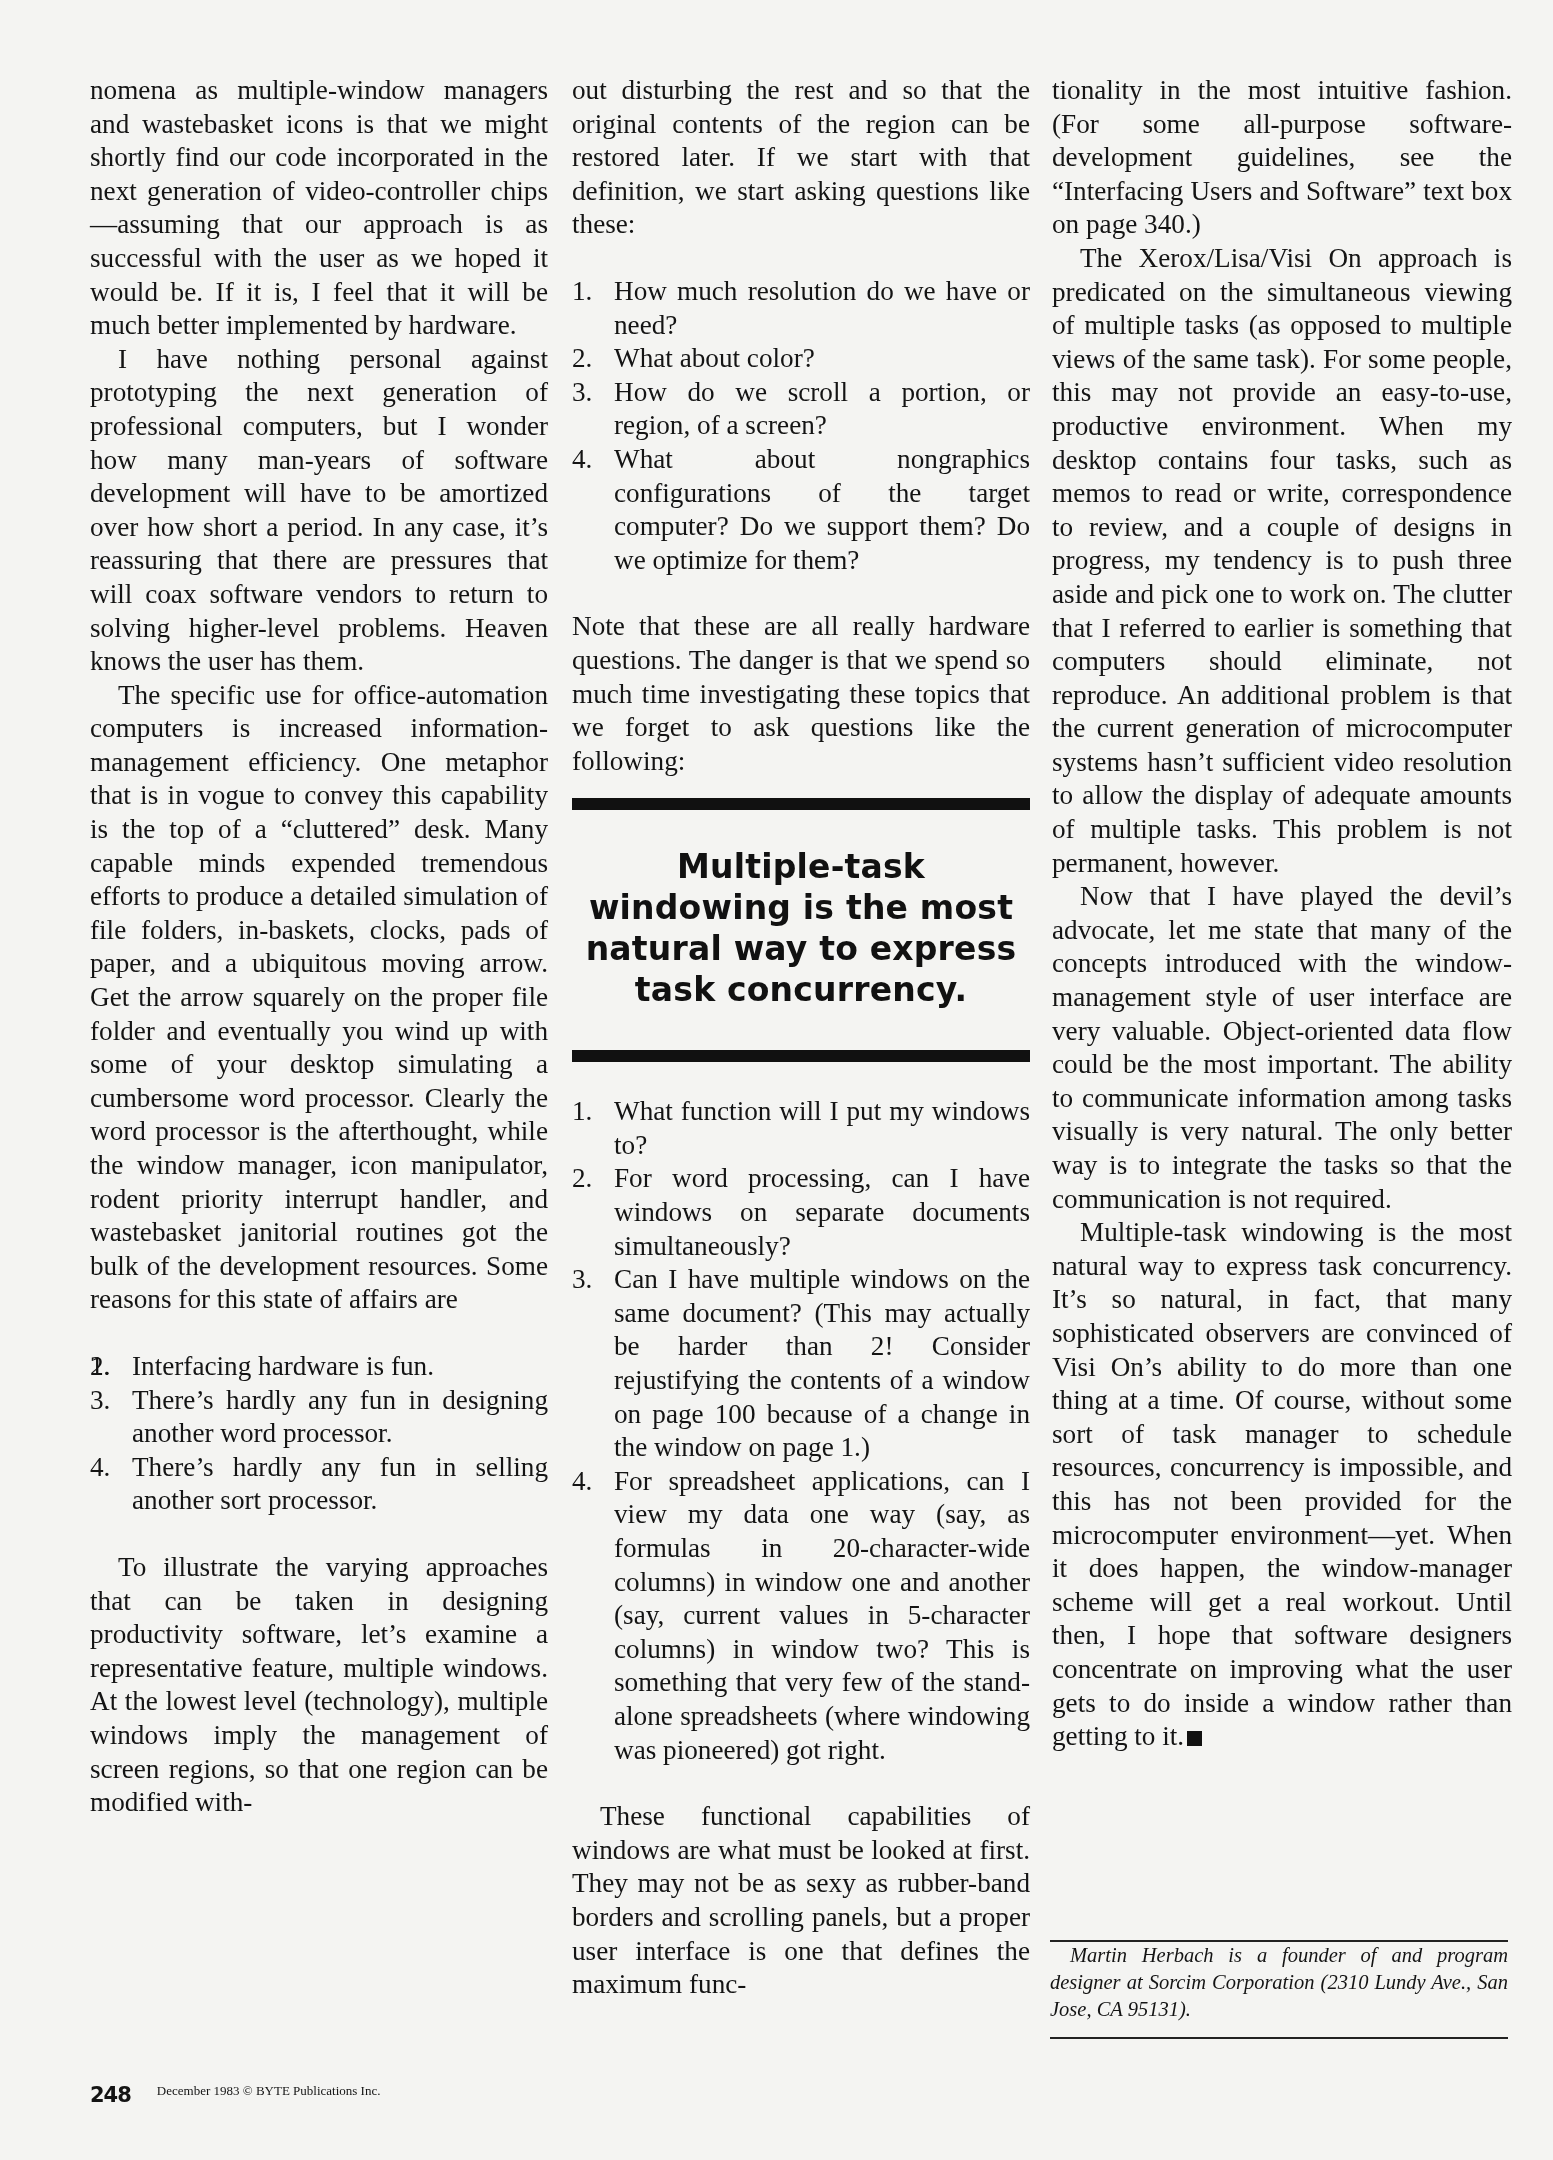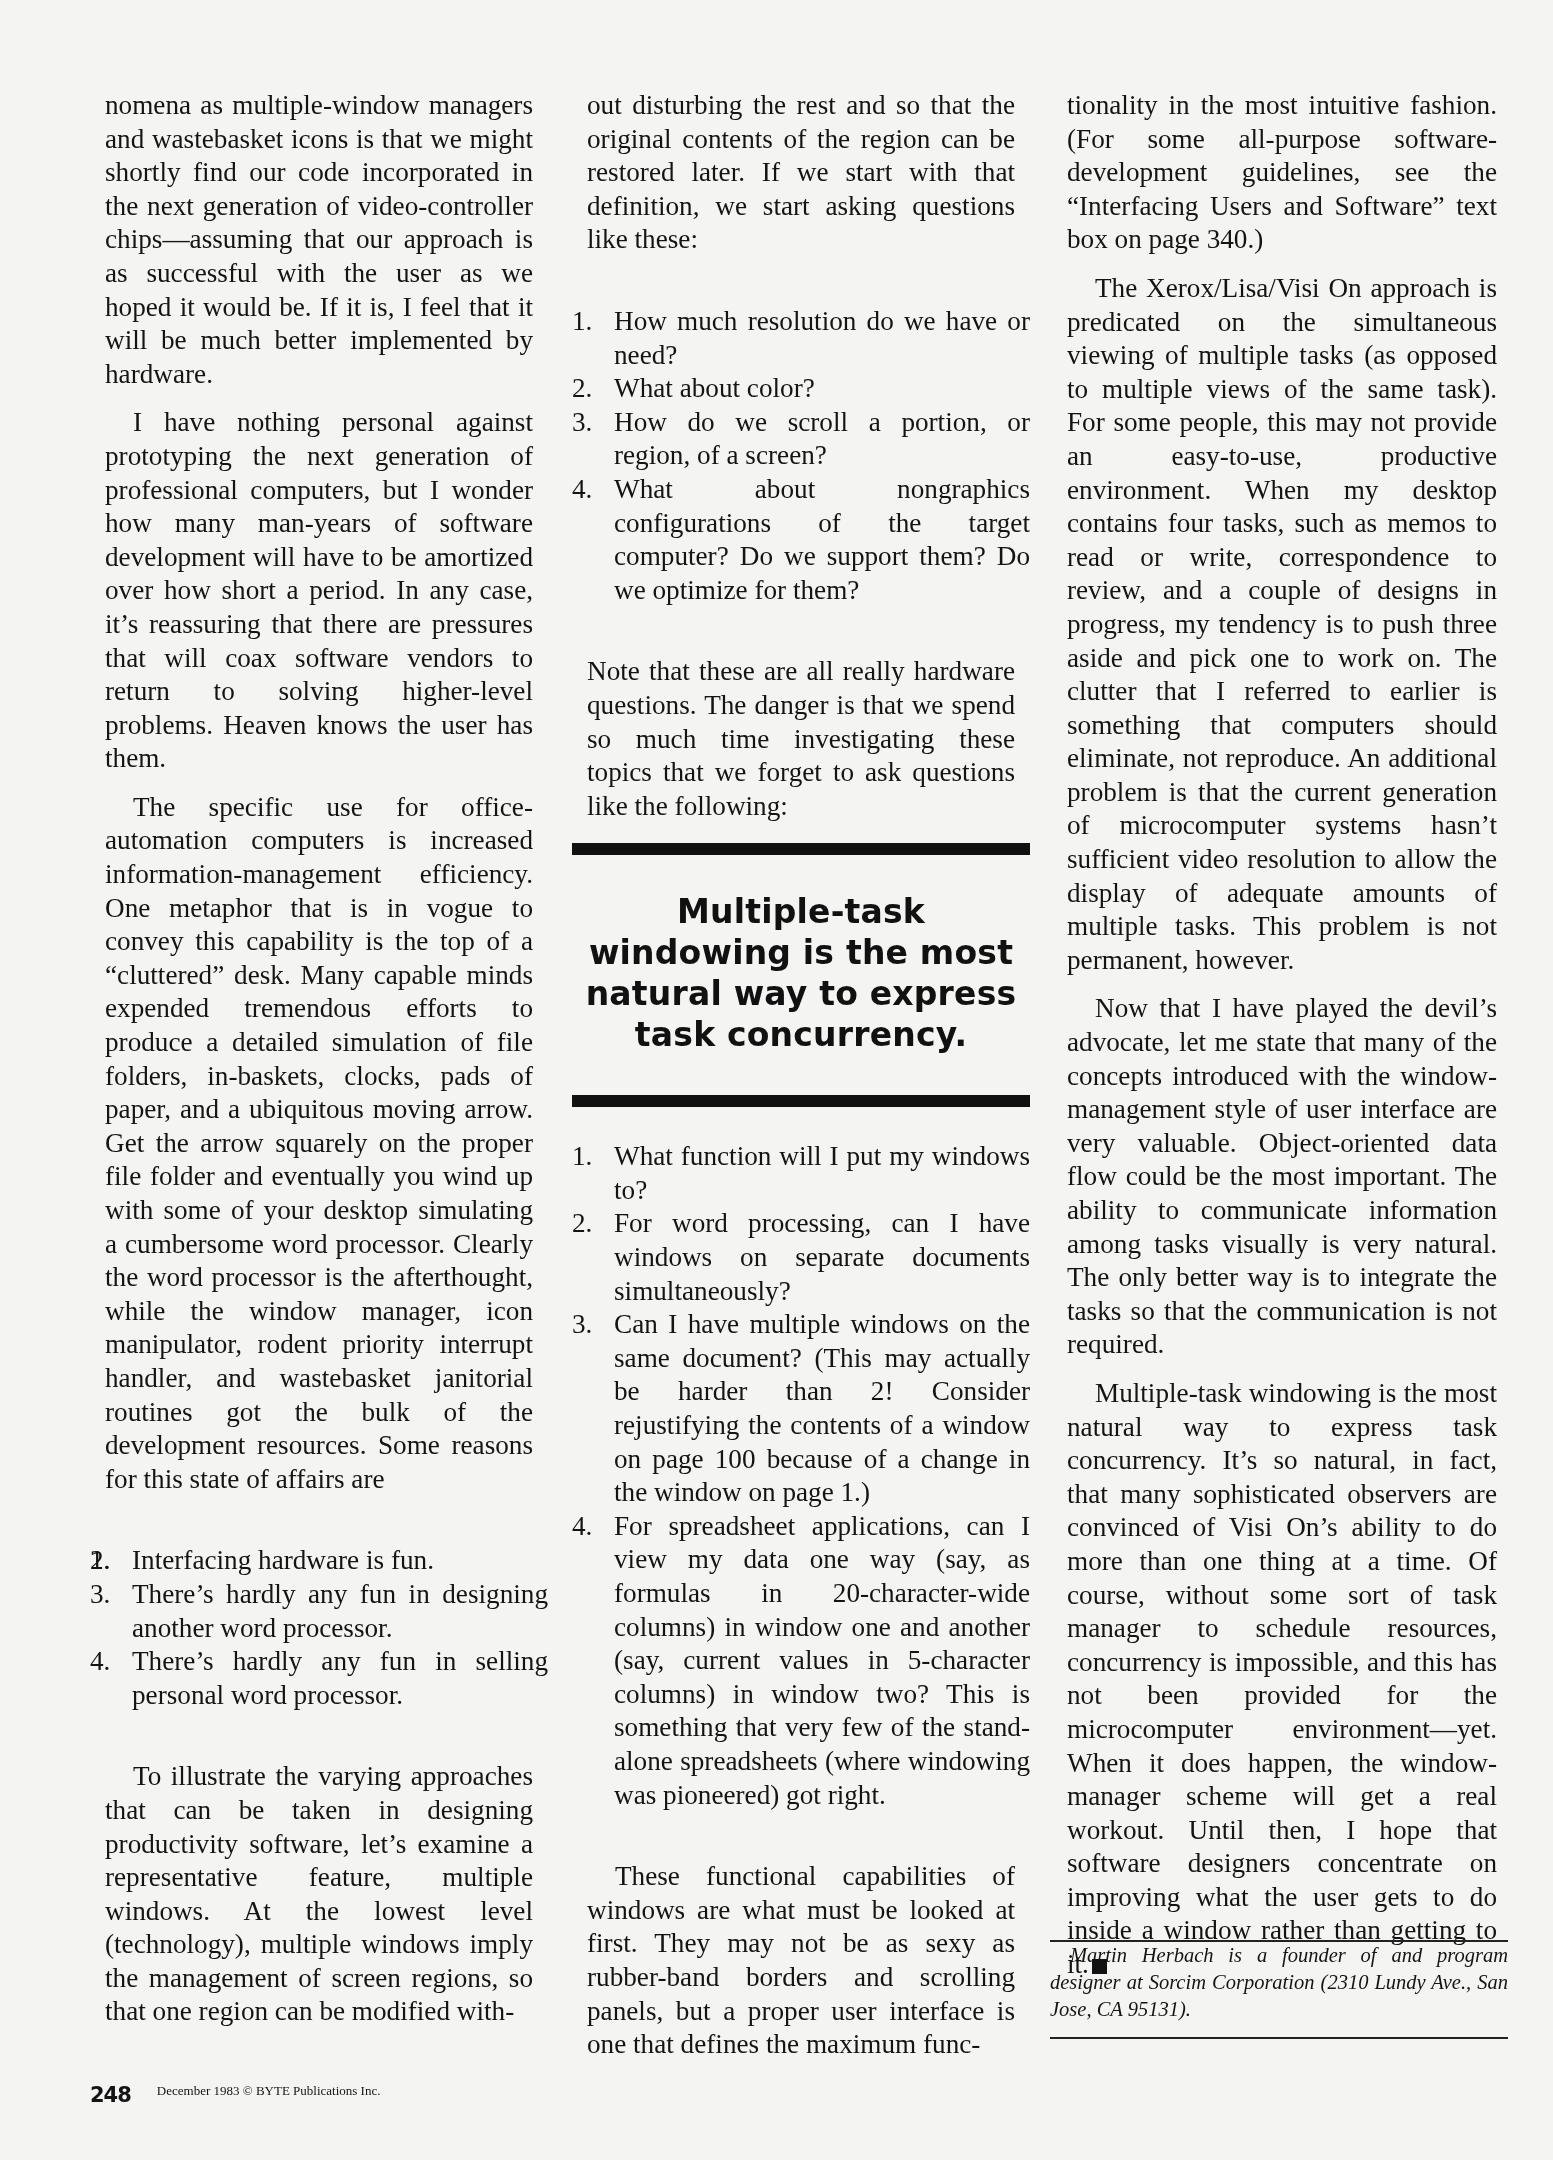--- a/index.html
+++ b/index.html
@@ -16,21 +16,21 @@
     top: 74px;
     width: 458px;
     font-size: 27.2px;
     line-height: 33.6px;
     text-align: justify;
     hyphens: manual;
   }
   #col-left { left: 90px; }
   #col-mid { left: 572px; }
   #col-right { left: 1052px; width: 460px; }
-  .p { margin: 15px; }
+  .p { margin: 0; }
   .indent { text-indent: 28px; }
   .gap { height: 33px; }
   ol.q { list-style: none; margin: 0; padding: 0; }
   ol.q li { position: relative; padding-left: 42px; text-align: justify; }
   ol.q li .num { position: absolute; left: 0; top: 0; }
   .pullquote {
     margin: 20px 0 0 0;
     width: 458px;
   }
   .bar { height: 12px; background: #111; }
@@ -72,21 +72,21 @@
 
 <div id="col-left" class="col">
   <p class="p">nomena as multiple-window managers and wastebasket icons is that we might shortly find our code incorporated in the next generation of video-controller chips—assuming that our approach is as successful with the user as we hoped it would be. If it is, I feel that it will be much better implemented by hardware.</p>
   <p class="p indent">I have nothing personal against prototyping the next generation of professional computers, but I wonder how many man-years of software development will have to be amortized over how short a period. In any case, it’s reassuring that there are pressures that will coax software vendors to return to solving higher-level problems. Heaven knows the user has them.</p>
   <p class="p indent">The specific use for office-automation computers is increased information-management efficiency. One metaphor that is in vogue to convey this capability is the top of a “cluttered” desk. Many capable minds expended tremendous efforts to produce a detailed simulation of file folders, in-baskets, clocks, pads of paper, and a ubiquitous moving arrow. Get the arrow squarely on the proper file folder and eventually you wind up with some of your desktop simulating a cumbersome word processor. Clearly the word processor is the afterthought, while the window manager, icon manipulator, rodent priority interrupt handler, and wastebasket janitorial routines got the bulk of the development resources. Some reasons for this state of affairs are</p>
   <div class="gap"></div>
   <ol class="q">
     <li><span class="num">1.</span></li>
     <li><span class="num">2.</span><span>Interfacing hardware is fun.</span></li>
     <li><span class="num">3.</span><span>There’s hardly any fun in designing another word processor.</span></li>
-    <li><span class="num">4.</span><span>There’s hardly any fun in selling personal word processor.</span></li>
+    <li><span class="num">4.</span><span>There’s hardly any fun in selling another sort processor.</span></li>
   </ol>
   <div class="gap"></div>
   <p class="p indent">To illustrate the varying approaches that can be taken in designing productivity software, let’s examine a representative feature, multiple windows. At the lowest level (technology), multiple windows imply the management of screen regions, so that one region can be modified with-</p>
 </div>
 
 <div id="col-mid" class="col">
   <p class="p">out disturbing the rest and so that the original contents of the region can be restored later. If we start with that definition, we start asking questions like these:</p>
   <div class="gap"></div>
   <ol class="q">
     <li><span class="num">1.</span><span>How much resolution do we have or need?</span></li>

